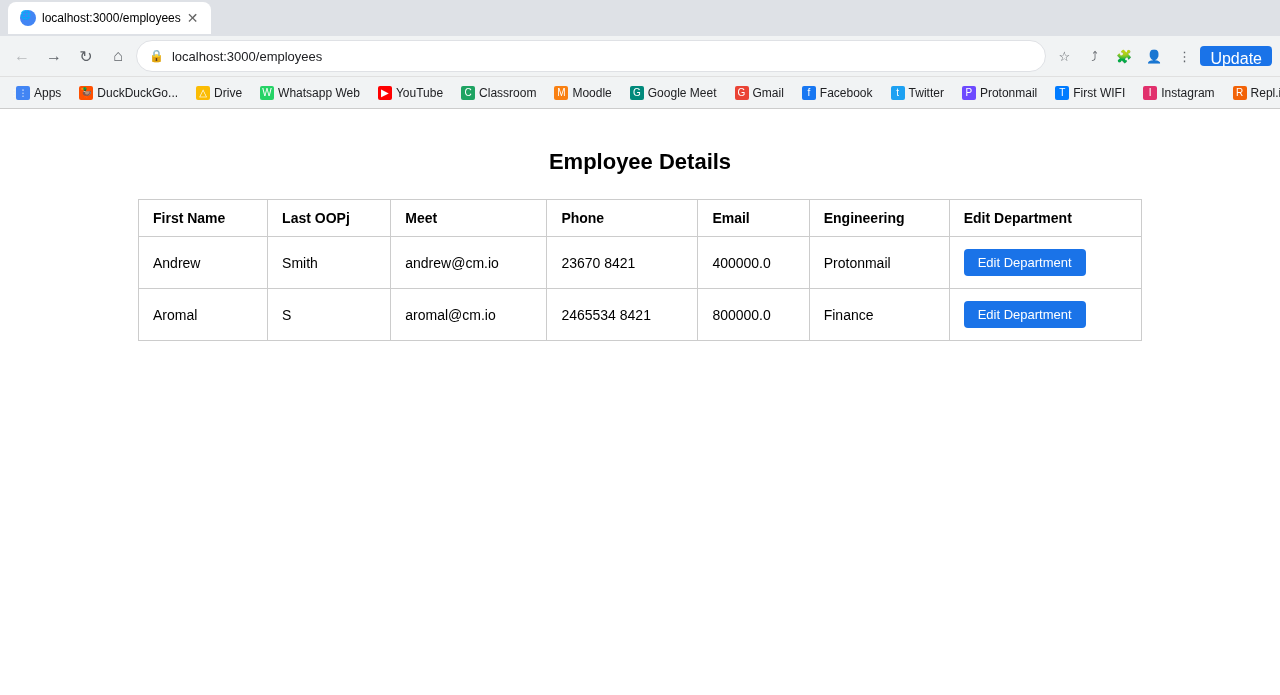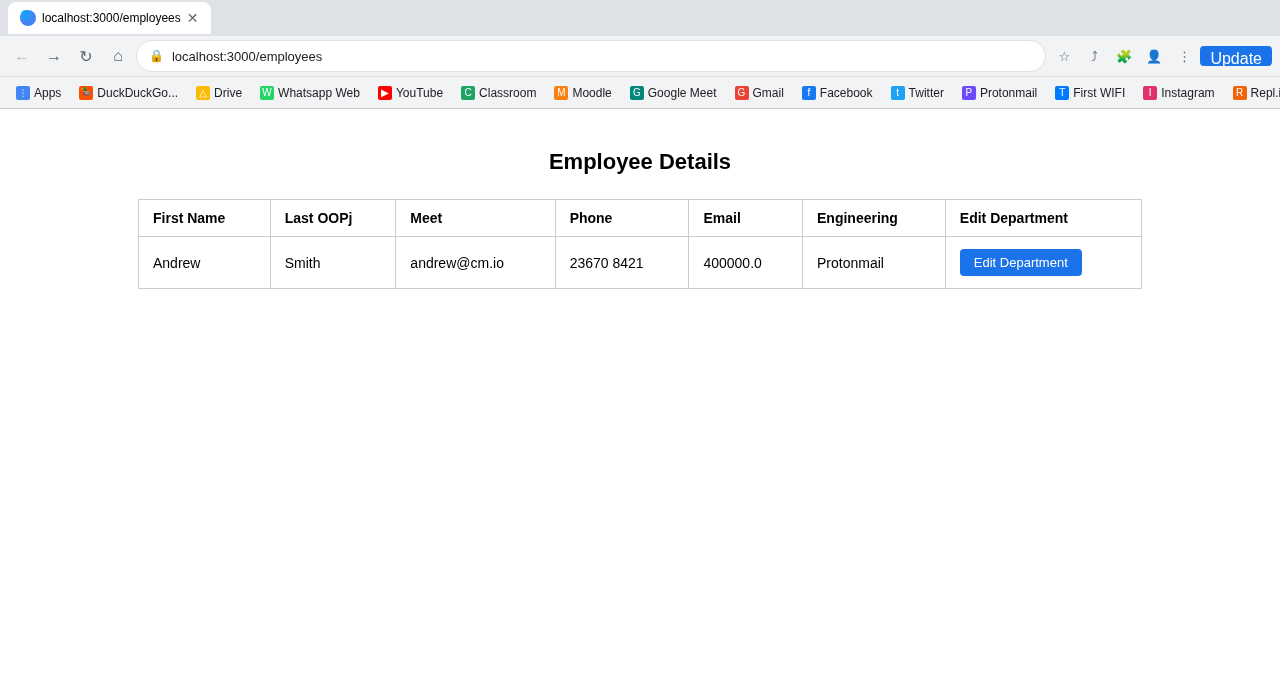--- a/index.html
+++ b/index.html
@@ -365,15 +365,24 @@
 
     <tr>
           <td>Andrew</td>
           <td>Smith</td>
           <td>andrew@cm.io</td>
           <td>23670 8421</td>
           <td>400000.0</td>
           <td>Protonmail</td>
           <td><button class="edit-dept-btn">Edit Department</button></td>
         </tr>
+        <tr>
+          <td>Aromal</td>
+          <td>S</td>
+          <td>aromal@cm.io</td>
+          <td>2465534 8421</td>
+          <td>800000.0</td>
+          <td>Finance</td>
+          <td><button class="edit-dept-btn">Edit Department</button></td>
+        </tr>
       </tbody>
   </table>
 </div>
 
 </body></html>

